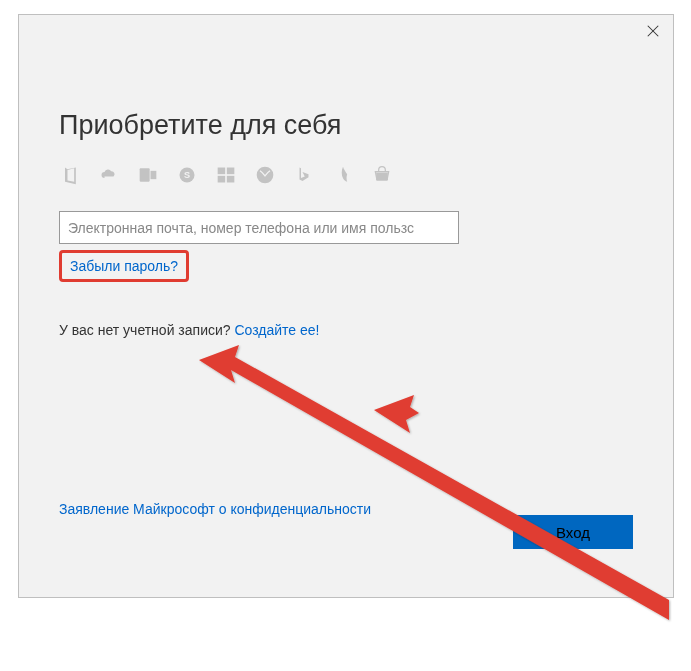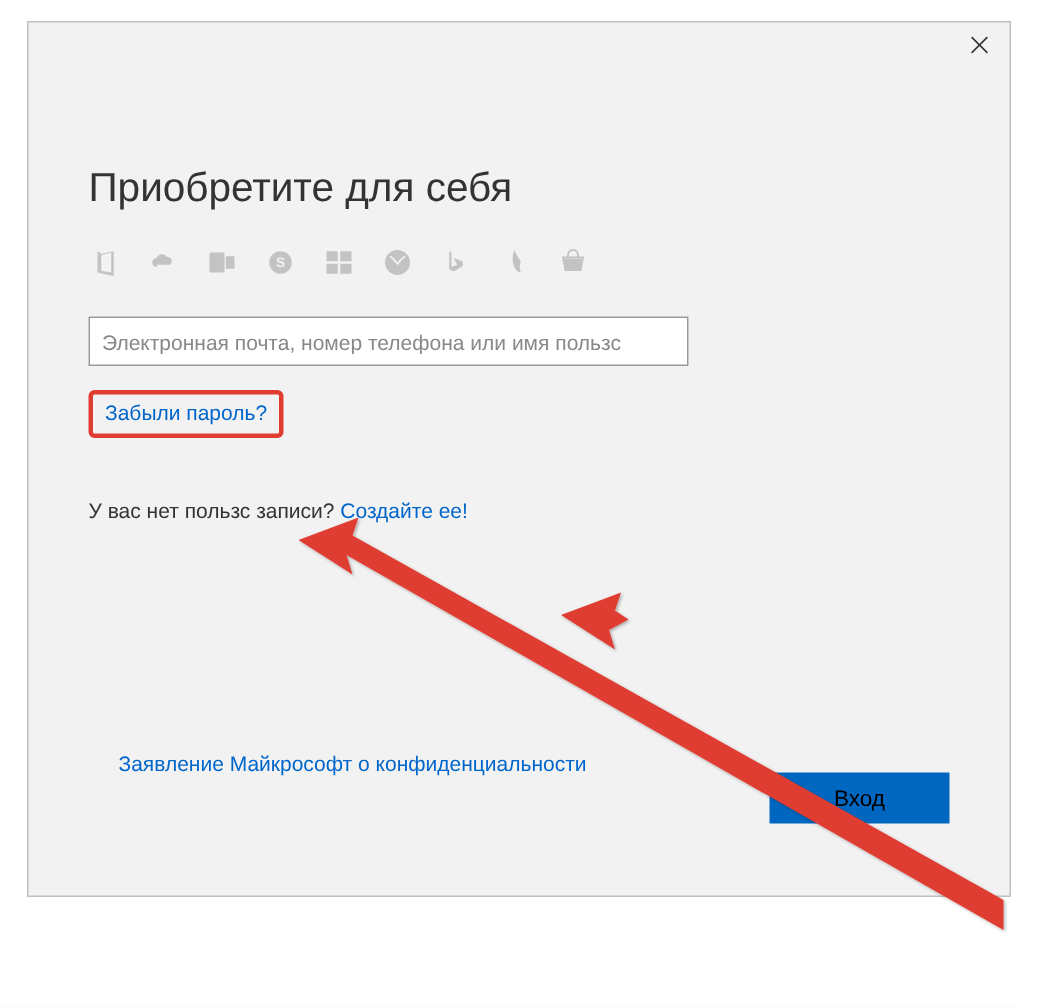--- a/index.html
+++ b/index.html
@@ -70,21 +70,20 @@
       justify-content: center;
     }
     .field {
       width: 400px;
       height: 33px;
       border: 1px solid #999;
       background: #fff;
       padding: 0 8px;
       font-size: 14px;
       color: #333;
-      margin-bottom: 10px;
       display: block;
     }
     .field::placeholder {
       color: #888;
     }
     .forgot-wrap {
       display: inline-block;
       margin-top: 6px;
       padding: 4px 8px;
       border: 3px solid #e03c31;
@@ -100,21 +99,20 @@
       color: #333;
       margin-top: 40px;
     }
     .privacy {
       position: absolute;
       left: 40px;
       bottom: 80px;
       font-size: 14px;
       color: #0066cc;
       cursor: pointer;
-      margin-left: 20px;
     }
     .signin-btn {
       position: absolute;
       right: 40px;
       bottom: 48px;
       width: 120px;
       height: 34px;
       background: #0067c0;
       color: #000000;
       border: none;
@@ -200,21 +198,21 @@
         </span>
     </div>
 
     <input type="text" class="field" placeholder="Электронная почта, номер телефона или имя пользс" style="">
 
     <div class="forgot-wrap">
       <span class="forgot-link">Забыли пароль?</span>
     </div>
 
     <div class="no-account">
-      <span>У вас нет пользс записи? </span><span class="link">Создайте ее!</span>
+      <span>У вас нет учетной записи? </span><span class="link">Создайте ее!</span>
     </div>
   </div>
 
   <div class="privacy link">Заявление Майкрософт о конфиденциальности</div>
 
   <button class="signin-btn">Вход</button>
 
   <svg class="arrow-svg" viewBox="0 0 480 280">
     <defs>
       <filter id="shadow" x="-20%" y="-20%" width="140%" height="140%">

